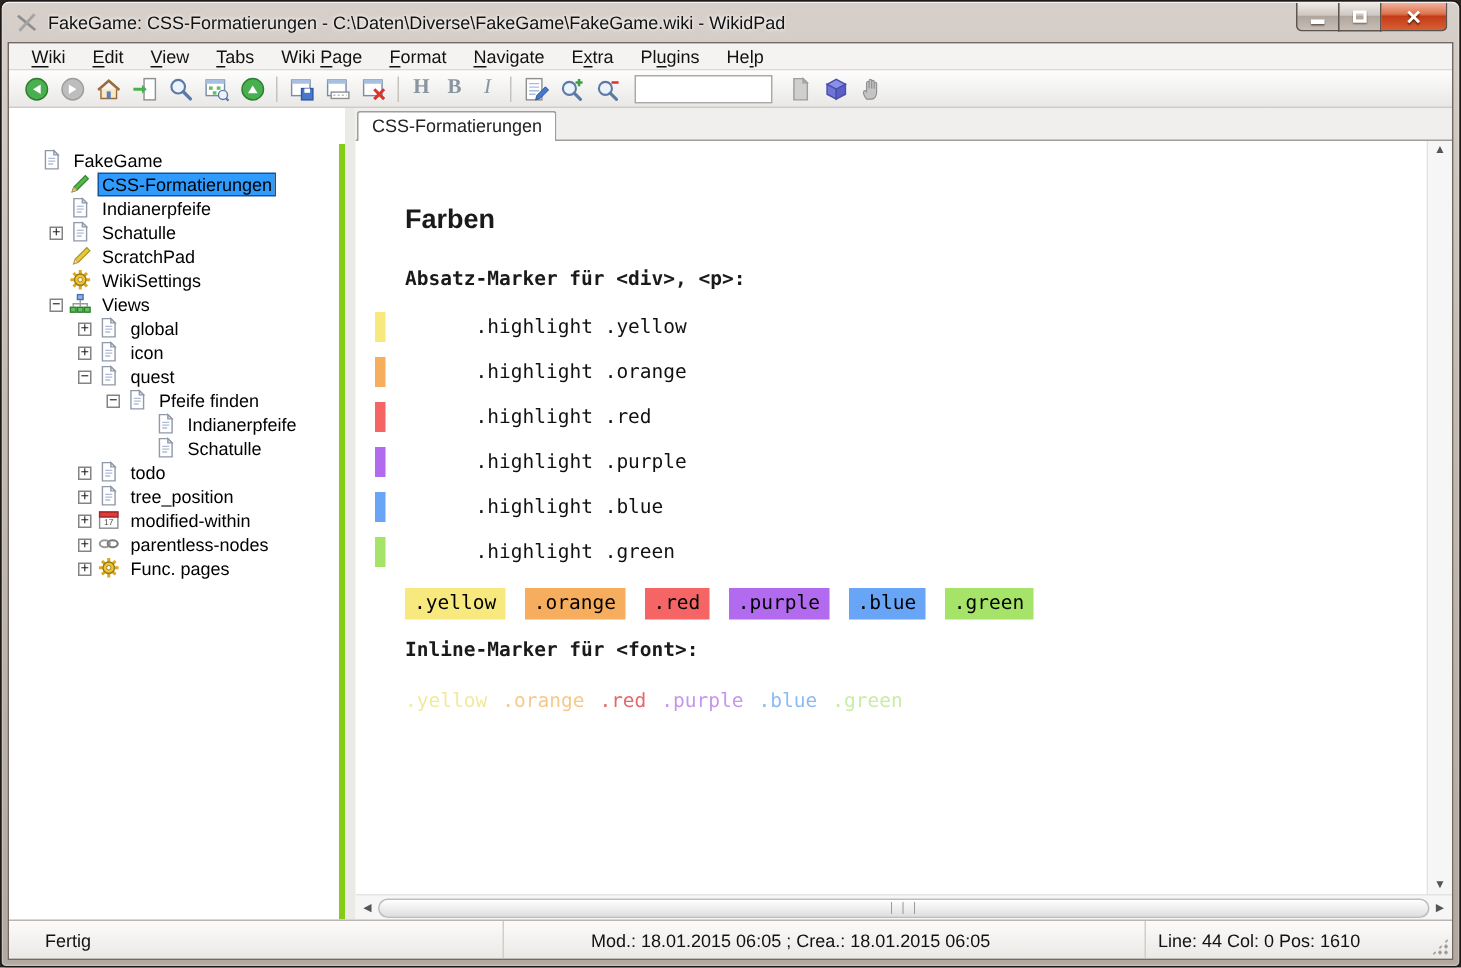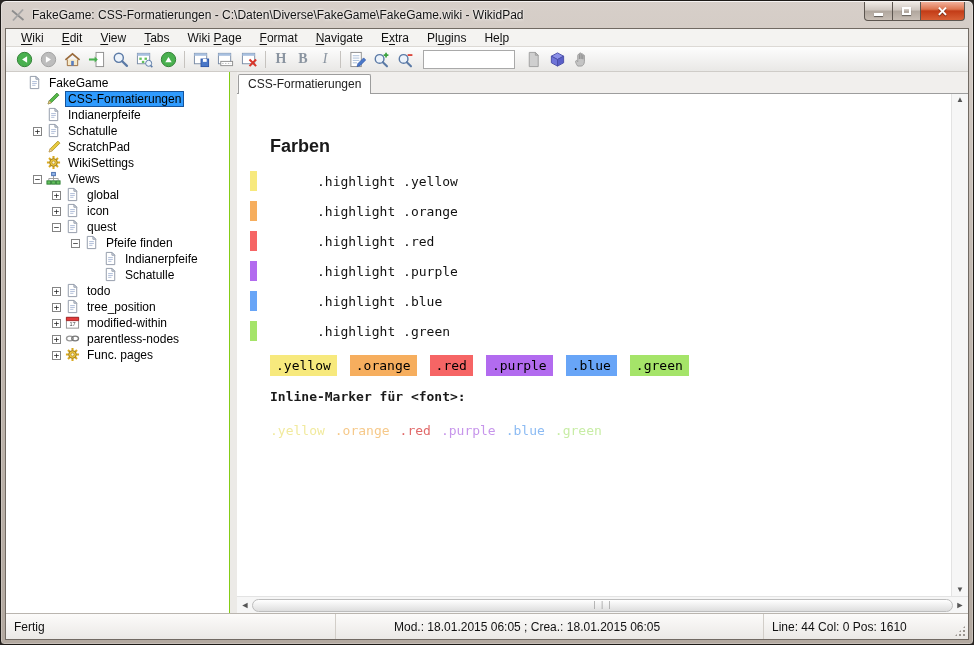--- a/index.html
+++ b/index.html
@@ -39,21 +39,21 @@
   .toolbar { height:25px; background:linear-gradient(#fdfdfd,#e9e8e6); border-bottom:1px solid #cfccc8; display:flex; align-items:center; padding-left:6px; flex:0 0 auto; }
   .tool-btn { width:24px; height:22px; display:flex; align-items:center; justify-content:center; border:1px solid transparent; border-radius:2px; }
   .tool-btn svg { width:17px; height:17px; }
   .tool-btn.letter { font-family:"Liberation Serif", serif; font-size:14px; font-weight:bold; color:#8a94a0; width:22px; }
   .tool-btn.letter.italic { font-style:italic; font-weight:normal; }
   .tool-sep { width:1px; height:17px; background:#c6c3bf; margin:0 4px; }
   .tool-field { width:92px; height:19px; border:1px solid #a9a9a9; background:#fff; margin:0 6px; font-size:12px; padding:0 3px; outline:none; }
 
   
   .main { flex:1; display:flex; overflow:hidden; background:#fff; }
-  .tree-panel { width:224px; flex:0 0 auto; background:#fff; padding-top:3px; overflow:hidden; border-right:1px solid #84cc16; }
+  .tree-panel { width:224px; flex:0 0 auto; background:#fff; padding-top:3px; overflow:hidden; border-right:4px solid #84cc16;margin-top:24px; }
   .tree-row { height:16px; display:flex; align-items:center; font-size:12px; white-space:nowrap; }
   .expander { width:9px; height:9px; border:1px solid #848484; background:#fff; font-size:9px; line-height:7px; text-align:center; color:#222; margin-right:4px; flex:0 0 auto; font-family:"DejaVu Sans Mono",monospace; }
   .exp-spacer { width:13px; flex:0 0 auto; }
   .tree-ico { width:16px; height:16px; margin-right:4px; flex:0 0 auto; }
   .tree-ico svg { width:15px; height:15px; }
   .tree-label { padding:0 2px; color:#000; }
   .tree-label.selected { background:#2f9bfe; outline:1px solid #15549c; color:#000; }
 
   .splitter { width:7px; background:#eceae7; flex:0 0 auto; }
 
@@ -80,21 +80,21 @@
   
   .vscroll { width:17px; flex:0 0 auto; background:#f6f6f6; border-left:1px solid #e3e3e3; display:flex; flex-direction:column; align-items:center; justify-content:space-between; padding:2px 0; }
   .scroll-arrow { font-size:8px; color:#555; line-height:8px; }
   .hscroll { height:17px; flex:0 0 auto; background:#f6f6f6; border-top:1px solid #e3e3e3; display:flex; align-items:center; padding:0 3px; }
   .h-arrow { font-size:9px; color:#555; width:10px; text-align:center; }
   .h-thumb { flex:1; height:13px; background:linear-gradient(#ffffff,#dedede); border:1px solid #bdbdbd; border-radius:7px; position:relative; margin:0 2px; }
   .h-thumb::before { content:"❘❘❘"; position:absolute; left:50%; top:50%; transform:translate(-50%,-52%); font-size:8px; color:#9a9a9a; letter-spacing:1px; }
 
   
   .statusbar { height:26px; flex:0 0 auto; background:linear-gradient(#fcfbfa,#ebe9e6); border-top:1px solid #bab5af; display:flex; align-items:center; font-size:12px; color:#111; }
-  .sb-left { width:330px; padding-left:8px; border-right:1px solid #d2cec8; height:100%; display:flex; align-items:center; }
+  .sb-left { width:330px; padding-left:24px; border-right:1px solid #d2cec8; height:100%; display:flex; align-items:center; }
   .sb-mid { width:428px; padding-left:58px; border-right:1px solid #d2cec8; height:100%; display:flex; align-items:center; }
   .sb-right { flex:1; padding-left:8px; height:100%; display:flex; align-items:center; position:relative; }
   .grip { position:absolute; right:2px; bottom:2px; width:12px; height:12px;
     background-image: radial-gradient(circle at 2px 2px, #9a958f 1px, transparent 1.2px);
     background-size:4px 4px; clip-path: polygon(100% 0, 100% 100%, 0 100%); }
 </style>
 </head>
 <body>
 
 <div class="window">
@@ -422,20 +422,21 @@
 
       <div class="splitter"></div>
 
       <div class="content">
         <div class="tabbar">
           <div class="tab">CSS-Formatierungen</div>
         </div>
         <div class="editor-frame">
           <div class="editor">
             <div class="farben">Farben</div>
+            <div class="sect-title">Absatz-Marker für &lt;div&gt;, &lt;p&gt;:</div>
             <div class="hl-rows" id="hl-rows">
                 <div class="hl-row">
                   <span class="hl-bar" style="background: rgb(247, 233, 125);"></span>
                   <span class="hl-label">.highlight .yellow</span>
                 </div>
                 <div class="hl-row">
                   <span class="hl-bar" style="background: rgb(246, 174, 94);"></span>
                   <span class="hl-label">.highlight .orange</span>
                 </div>
                 <div class="hl-row">

